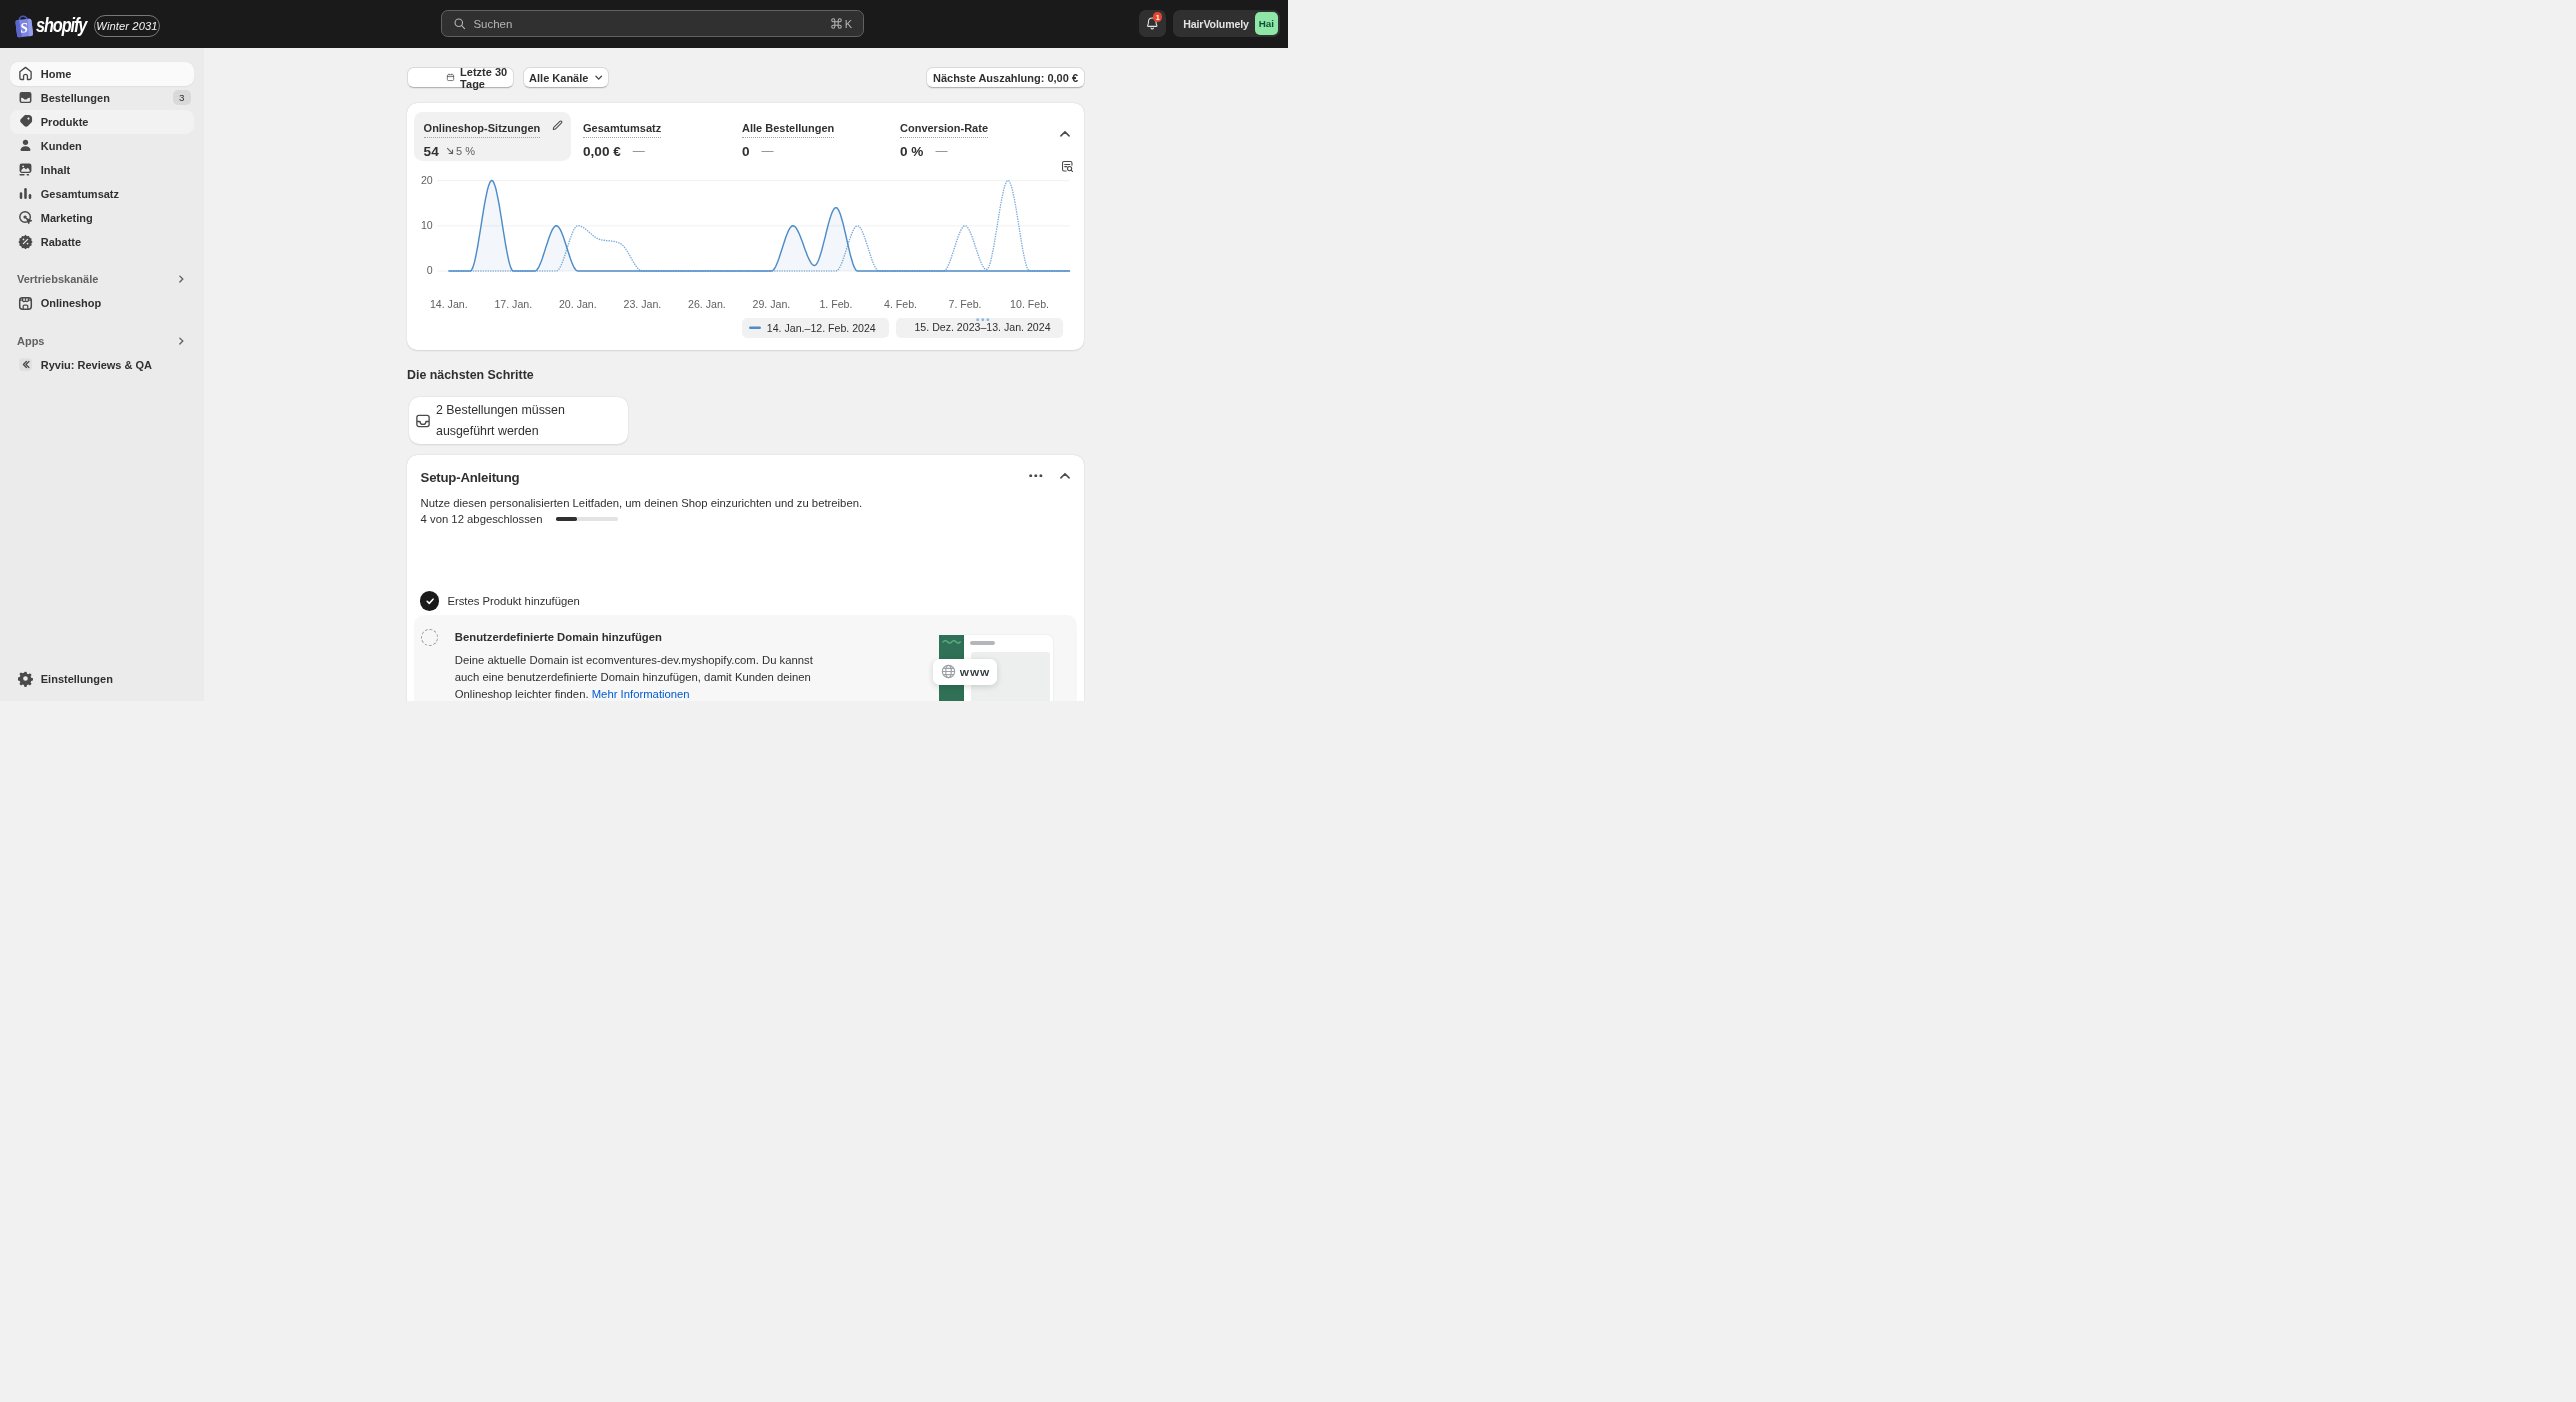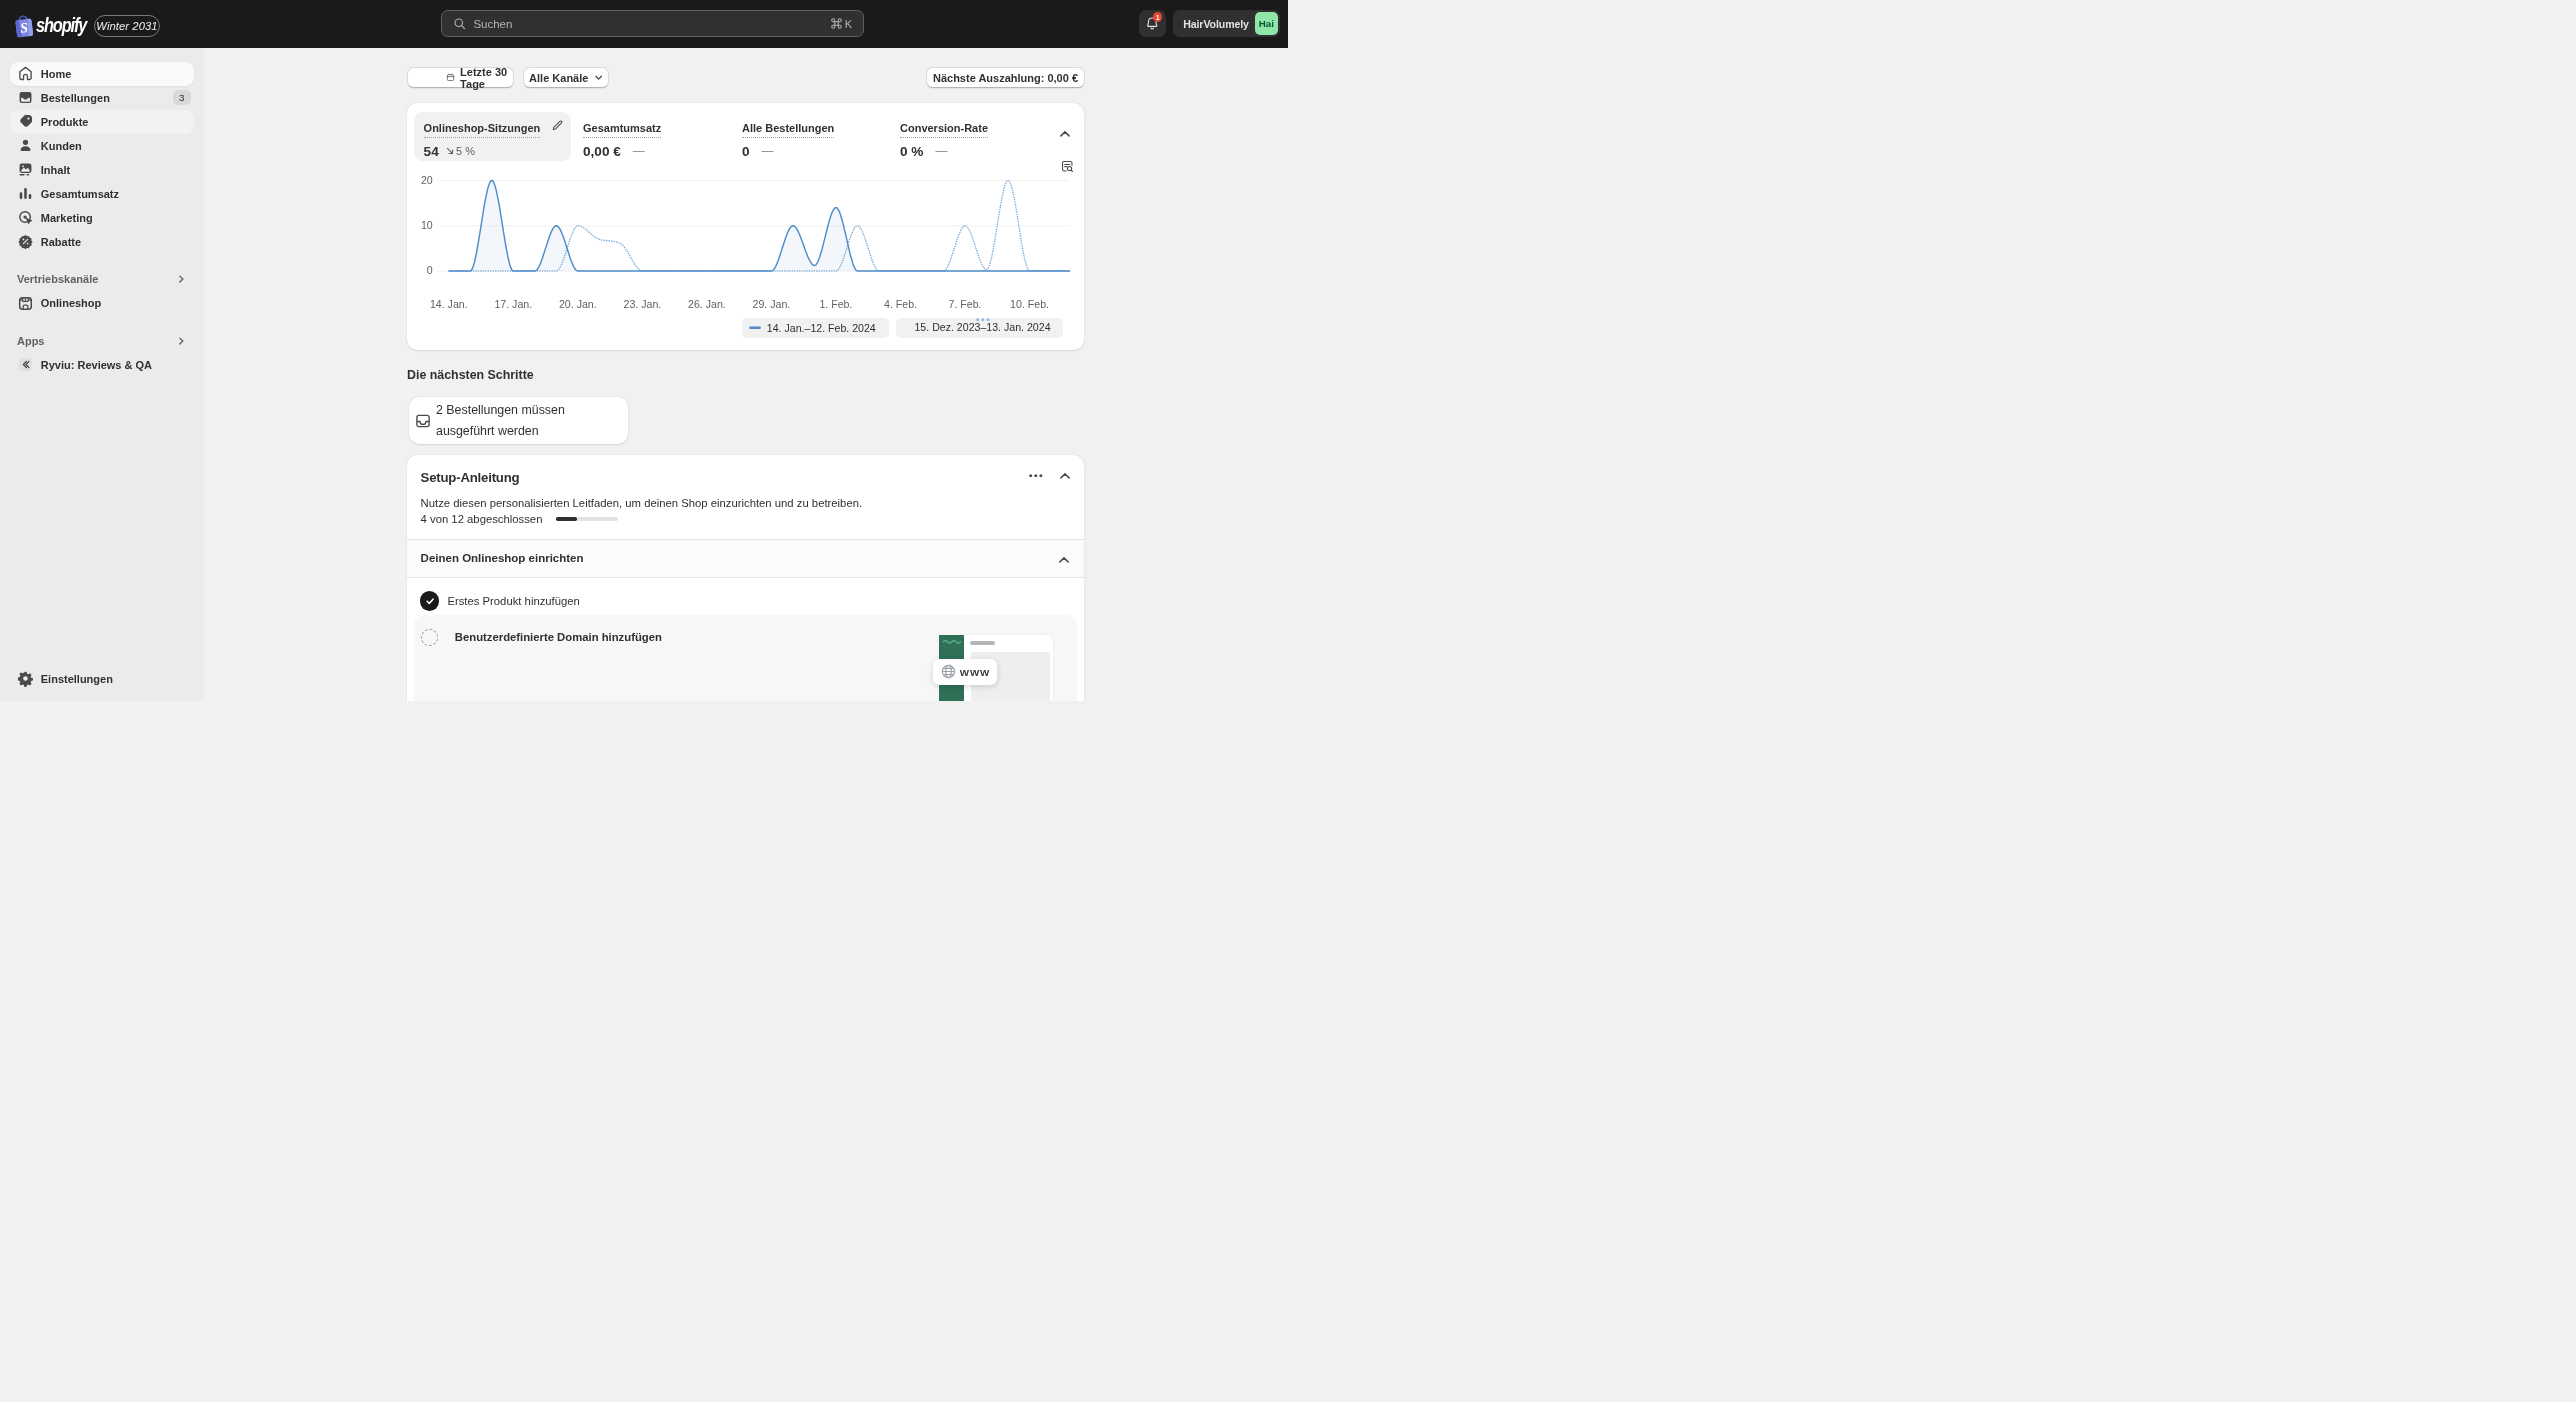--- a/index.html
+++ b/index.html
@@ -349,37 +349,32 @@
       <circle cx="8" cy="2" r="1.8" fill="#4a4a4a"></circle>
       <circle cx="14" cy="2" r="1.8" fill="#4a4a4a"></circle>
     </svg>
   <svg class="abs" style="left:652px; top:14.5px;" width="12" height="12" viewBox="0 0 14 14" fill="none" stroke="#4a4a4a" stroke-width="1.8" stroke-linecap="round">
       <path d="M2.2 9.2 7 4.6 11.8 9.2"></path>
     </svg>
   <div class="desc">Nutze diesen personalisierten Leitfaden, um deinen Shop einzurichten und zu betreiben.</div>
   <div class="prog">4 von 12 abgeschlossen<span class="pbar">
         <span class="fill"></span>
       </span></div>
-  <div id="sectionhead">
-    <span class="t">Deinen Onlineshop einrichten</span>
-    <svg class="abs" style="right:13.6px; top:13.6px;" width="12" height="12" viewBox="0 0 14 14" fill="none" stroke="#4a4a4a" stroke-width="1.8" stroke-linecap="round">
-        <path d="M2.2 9.2 7 4.6 11.8 9.2"></path>
-      </svg>
-  </div>
   <div id="task1">
     <span class="circ">
         <svg width="10.2" height="10.2" viewBox="0 0 12 12" fill="none" stroke="#fff" stroke-width="1.8" stroke-linecap="round" stroke-linejoin="round">
           <path d="M2.5 6.2 5 8.7 9.5 3.7"></path>
         </svg>
       </span>
     <span class="lbl">Erstes Produkt hinzufügen</span>
   </div>
   <div id="expanded">
     <div class="dash"></div>
     <div class="et">Benutzerdefinierte Domain hinzufügen</div>
+    <div class="ebody">Deine aktuelle Domain ist ecomventures-dev.myshopify.com. Du kannst<br>auch eine benutzerdefinierte Domain hinzufügen, damit Kunden deinen<br>Onlineshop leichter finden. <a>Mehr Informationen</a></div>
     <div id="illus">
       <div id="greenbar">
           <svg style="position:absolute; left:3.4px; top:3.4px;" width="19.6" height="6.8" viewBox="0 0 23 8" fill="none" stroke="#5aa57f" stroke-width="2" stroke-linecap="round">
             <path d="M1.5 4.5 q2.5 -3 5 0 t5 0 t5 0 t5 0"></path>
           </svg>
         </div>
       <div id="browser">
         <div id="addrpill"></div>
         <div id="contentblock"></div>
       </div>

